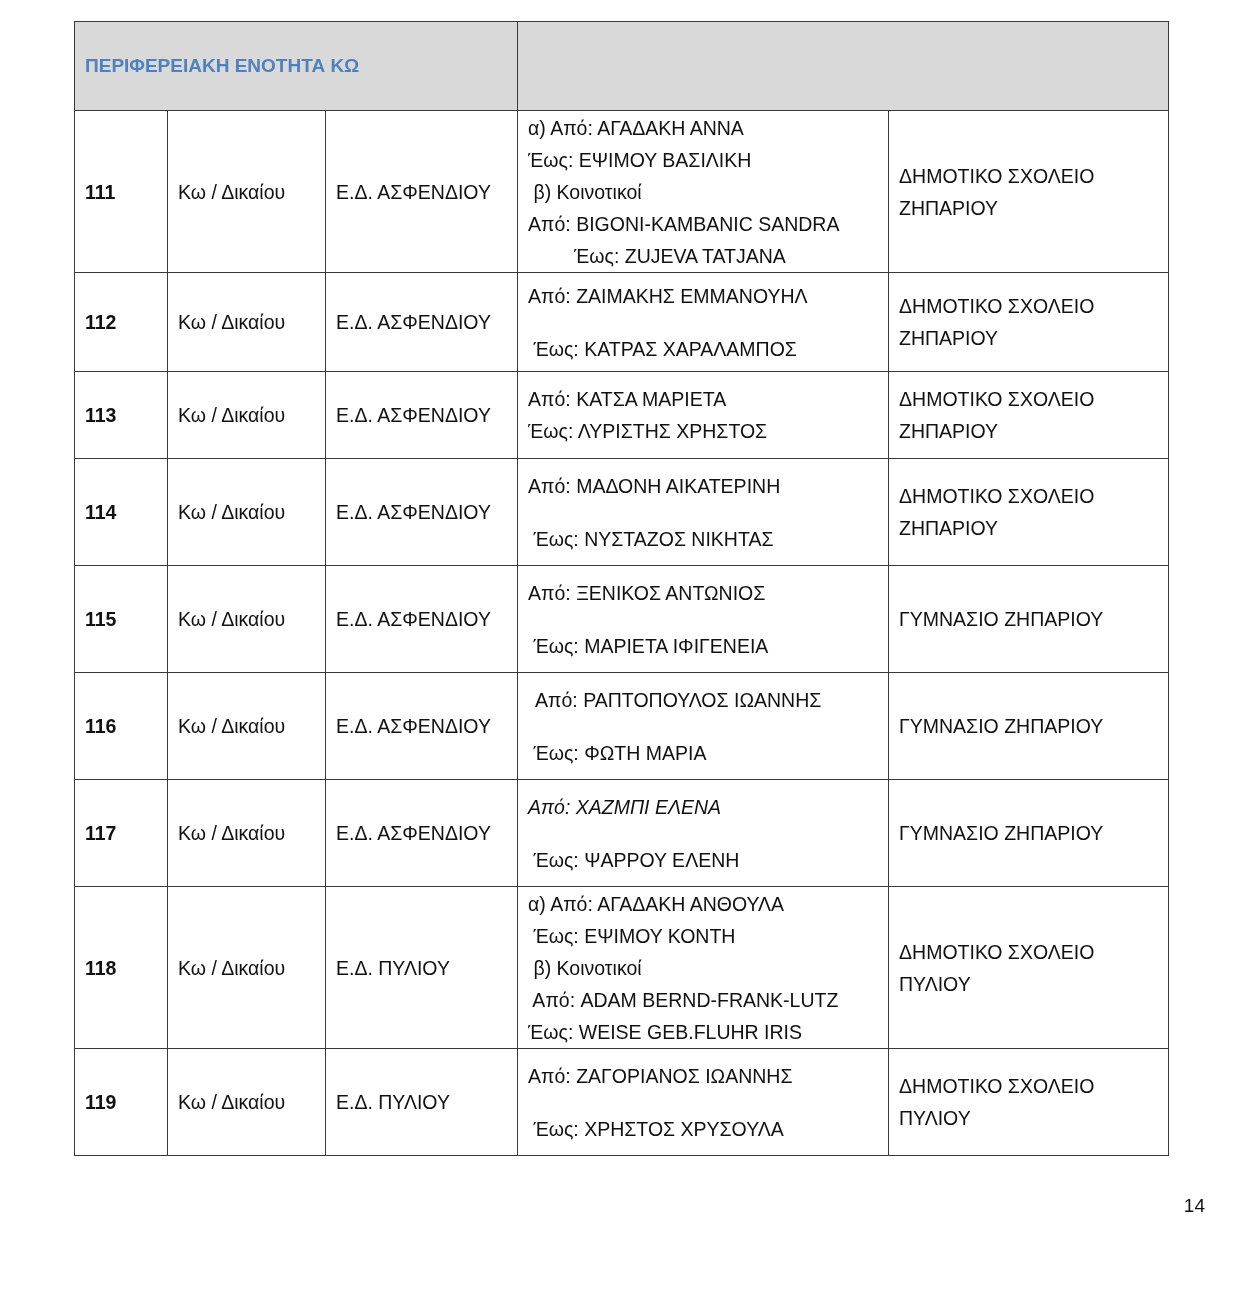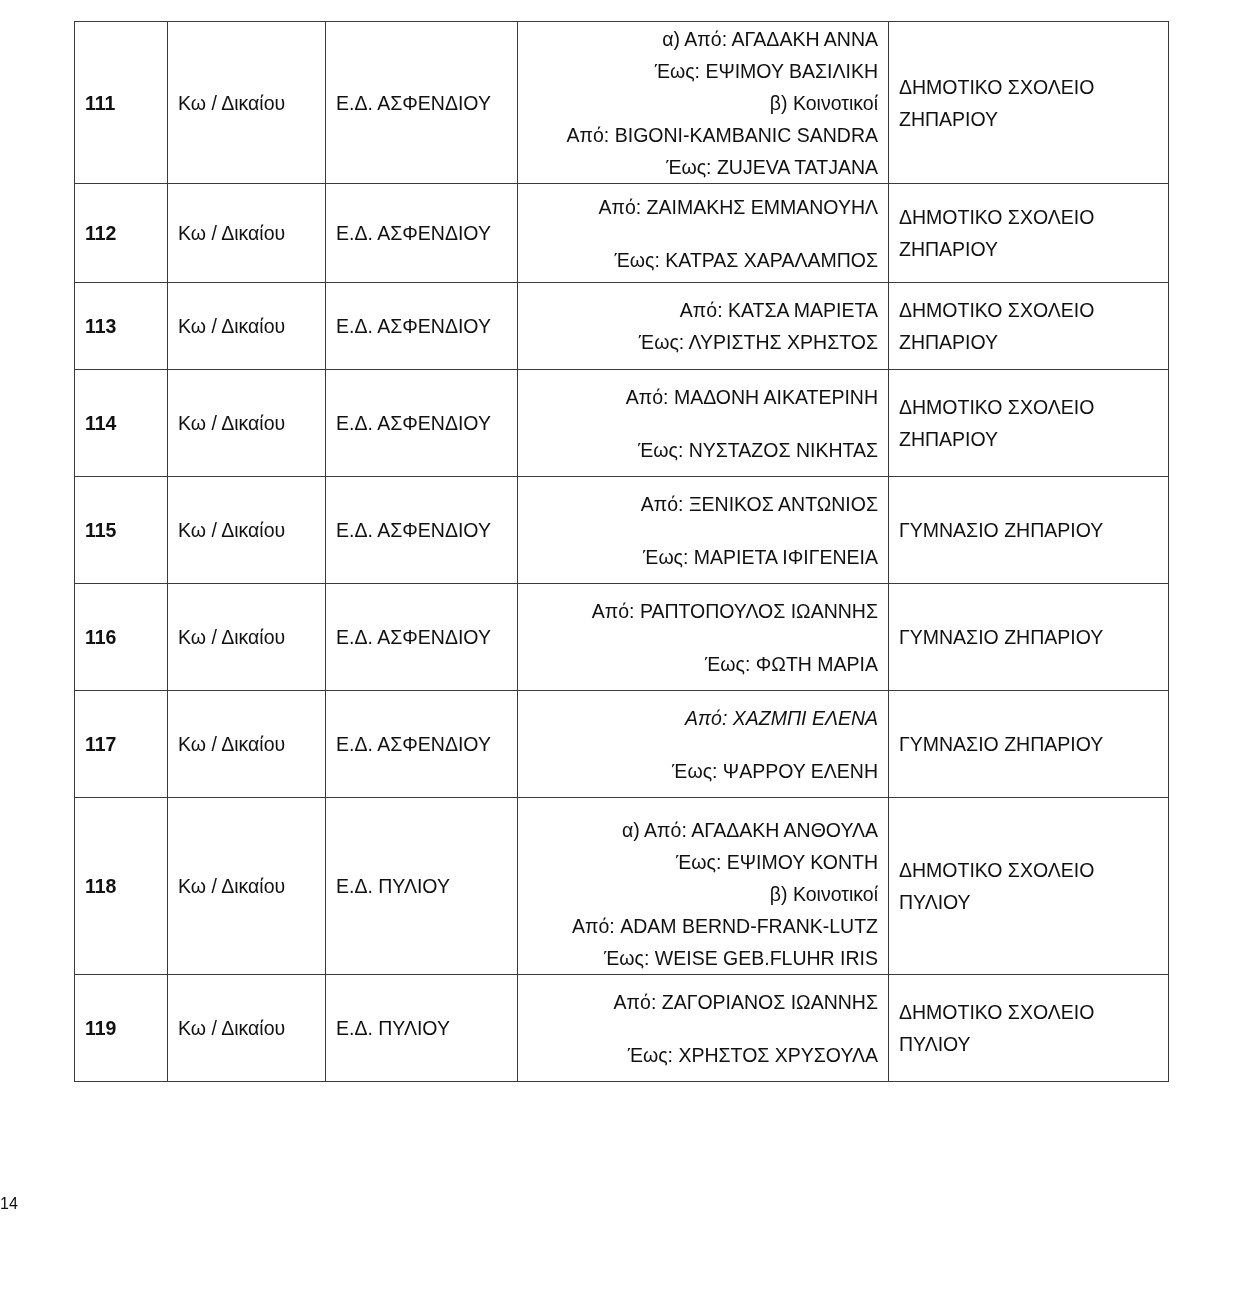--- a/index.html
+++ b/index.html
@@ -3,49 +3,53 @@
   <meta charset="utf-8">
   <style>
     html, body { margin: 0; padding: 0; background: #ffffff; }
     body { width: 1241px; height: 1299px; position: relative; font-family: "Liberation Sans", "DejaVu Sans", sans-serif; color: #111; }
     .page { position: absolute; left: 0; top: 0; width: 1241px; height: 1299px; }
     table.doc { position: absolute; left: 74px; top: 21px; border-collapse: collapse; width: 1094px; table-layout: fixed; }
     table.doc td { border: 1.5px solid #3a3a3a; vertical-align: middle; padding: 0 10px; font-size: 19.5px; line-height: 32px; }
     .hdr td { background: #d9d9d9; height: 88px; }
     .hdr .region { color: #4f81bd; font-weight: bold; font-size: 19px; }
     td.num { font-weight: bold; padding-left: 12px; }
-    td.names { vertical-align: top; padding-left: 10px; text-align: right; }
+    td.names { vertical-align: top; padding-left: 10px; }
     td.names .ln { display: block; white-space: nowrap; }
     .spaced .ln + .ln { margin-top: 21px; }
     td.school { padding-left: 11px; }
-    .page-num { position: absolute; left: 0; width: 1205px; top: 1195px; text-align: left; font-size: 16px; }
+    .page-num { position: absolute; left: 0; width: 1205px; top: 1195px; text-align: right; font-size: 19px; }
   </style>
 </head>
 <body>
 
 <div class="page">
   <table class="doc">
     <colgroup>
       <col style="width:93px">
       <col style="width:158px">
       <col style="width:192px">
       <col style="width:371px">
       <col style="width:280px">
     </colgroup>
     <tbody id="tbody">
+      <tr class="hdr">
+        <td colspan="3" class="region">ΠΕΡΙΦΕΡΕΙΑΚΗ ΕΝΟΤΗΤΑ ΚΩ</td>
+        <td colspan="2"></td>
+      </tr>
     <tr style="height: 162px;">
           <td class="num">111</td>
           <td>Κω / Δικαίου</td>
           <td>Ε.Δ. ΑΣΦΕΝΔΙΟΥ</td>
           <td class="names">
             <span class="ln" style="white-space: pre;">α) Από: ΑΓΑΔΑΚΗ ΑΝΝΑ</span>
             <span class="ln" style="white-space: pre;">Έως: ΕΨΙΜΟΥ ΒΑΣΙΛΙΚΗ</span>
             <span class="ln" style="white-space: pre;"> β) Κοινοτικοί</span>
             <span class="ln" style="white-space: pre;">Από: BIGONI-KAMBANIC SANDRA</span>
-            <span class="ln" style="white-space: pre;">Έως: ZUJEVA TATJANA</span>
+            <span class="ln" style="white-space: pre; margin-left: 46px;">Έως: ZUJEVA TATJANA</span>
           </td>
           <td class="school">
             <span style="display: block;">ΔΗΜΟΤΙΚΟ ΣΧΟΛΕΙΟ</span>
             <span style="display: block;">ΖΗΠΑΡΙΟΥ</span>
           </td>
         </tr>
         <tr style="height: 99px;">
           <td class="num">112</td>
           <td>Κω / Δικαίου</td>
           <td>Ε.Δ. ΑΣΦΕΝΔΙΟΥ</td>
@@ -118,21 +122,21 @@
           </td>
           <td class="school">
             <span style="display: block;">ΓΥΜΝΑΣΙΟ ΖΗΠΑΡΙΟΥ</span>
           </td>
         </tr>
         <tr style="height: 162px;">
           <td class="num">118</td>
           <td>Κω / Δικαίου</td>
           <td>Ε.Δ. ΠΥΛΙΟΥ</td>
           <td class="names">
-            <span class="ln" style="white-space: pre; margin-top: 16px;">α) Από: ΑΓΑΔΑΚΗ ΑΝΘΟΥΛΑ</span>
+            <span class="ln" style="white-space: pre;">α) Από: ΑΓΑΔΑΚΗ ΑΝΘΟΥΛΑ</span>
             <span class="ln" style="white-space: pre;"> Έως: ΕΨΙΜΟΥ ΚΟΝΤΗ</span>
             <span class="ln" style="white-space: pre;"> β) Κοινοτικοί</span>
             <span class="ln" style="white-space: pre;"> Από: ADAM BERND-FRANK-LUTZ</span>
             <span class="ln" style="white-space: pre;">Έως: WEISE GEB.FLUHR IRIS</span>
           </td>
           <td class="school">
             <span style="display: block;">ΔΗΜΟΤΙΚΟ ΣΧΟΛΕΙΟ</span>
             <span style="display: block;">ΠΥΛΙΟΥ</span>
           </td>
         </tr>

